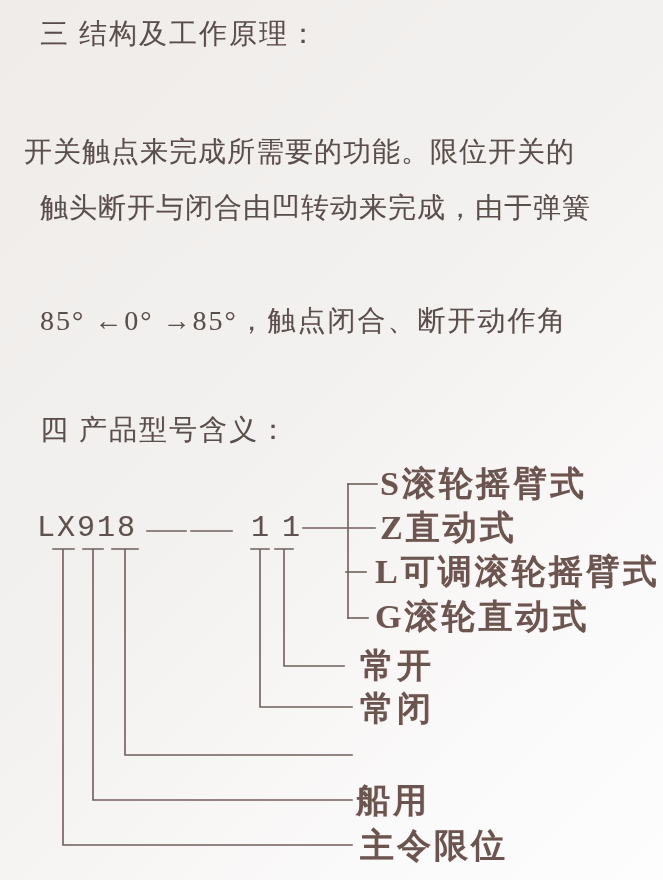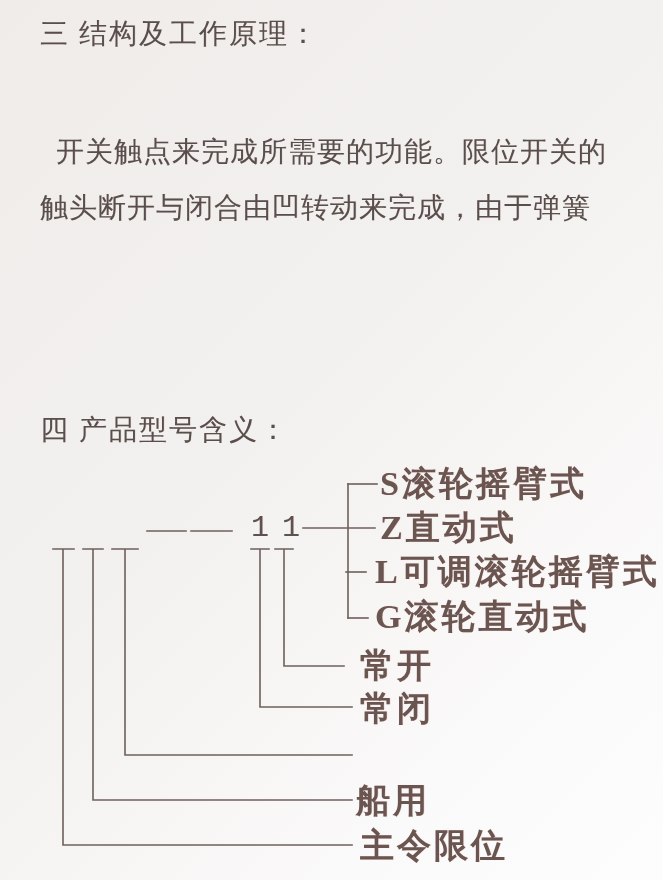--- a/index.html
+++ b/index.html
@@ -34,22 +34,23 @@
   .diagram-lines{position:absolute;left:0;top:460px;}
   .diagram-lines path{fill:none;stroke:#6f605b;stroke-width:1.6;stroke-linecap:square;}
 </style>
 </head>
 <body>
 
 <div class="page">
 
   <div class="line heading" style="left:40px;top:17px">三 结构及工作原理：</div>
 
-  <div class="line" style="left:56px;top:135px">开关触点来完成所需要的功能。限位开关的</div>
+  <div class="line" style="left:24px;top:135px">开关触点来完成所需要的功能。限位开关的</div>
   <div class="line" style="left:40px;top:191px">触头断开与闭合由凹转动来完成，由于弹簧</div>
+  <div class="line spaced-digits" style="left:40px;top:304px">85° ←0° →85°，触点闭合、断开动作角</div>
 
   <div class="line heading" style="left:40px;top:413px">四 产品型号含义：</div>
 
   <svg class="diagram-lines" width="663" height="420" viewBox="0 0 663 420">
 
     <path d="M147 71 H186 M191 71 H232"></path>
 
     <path d="M303 68 H375"></path>
 
     <path d="M348 24 V158"></path>
@@ -62,20 +63,21 @@
 
     <path d="M83 89 H103 M93 89 V340 H352"></path>
 
     <path d="M112 89 H138 M125 89 V295 H352"></path>
 
     <path d="M251 89 H269 M260 89 V247 H352"></path>
 
     <path d="M275 89 H293 M284 89 V206 H344"></path>
   </svg>
 
+  <div class="model-text" style="left:37px;top:512px">LX918</div>
   <div class="model-text model-code" style="left:251px;top:512px">11</div>
 
   <div class="branch-label" style="left:380px;top:468px">S滚轮摇臂式</div>
   <div class="branch-label" style="left:380px;top:512px">Z直动式</div>
   <div class="branch-label" style="left:375px;top:601px">G滚轮直动式</div>
   <div class="branch-label" style="left:375px;top:556px">L可调滚轮摇臂式</div>
 
   <div class="branch-label" style="left:360px;top:650px">常开</div>
   <div class="branch-label" style="left:360px;top:693px">常闭</div>
   <div class="branch-label" style="left:356px;top:785px">船用</div>

